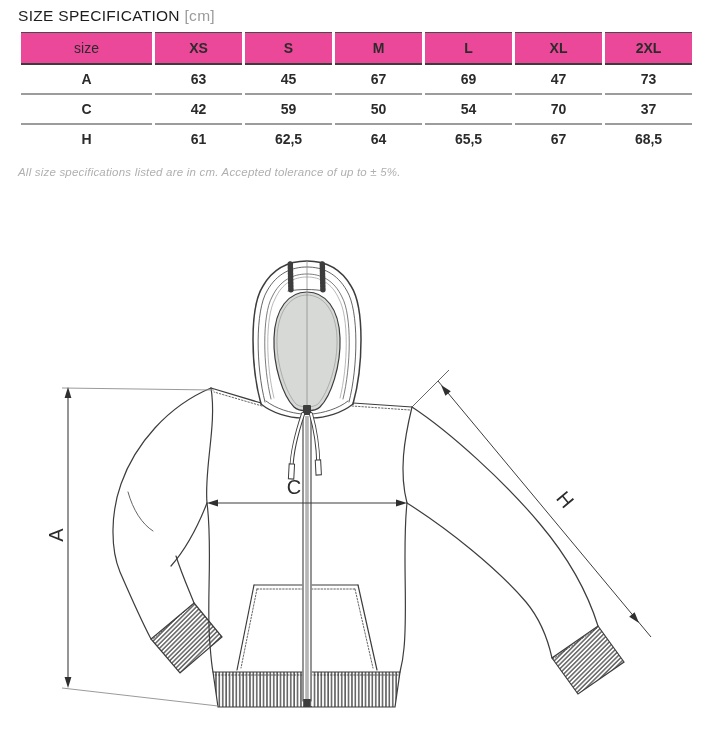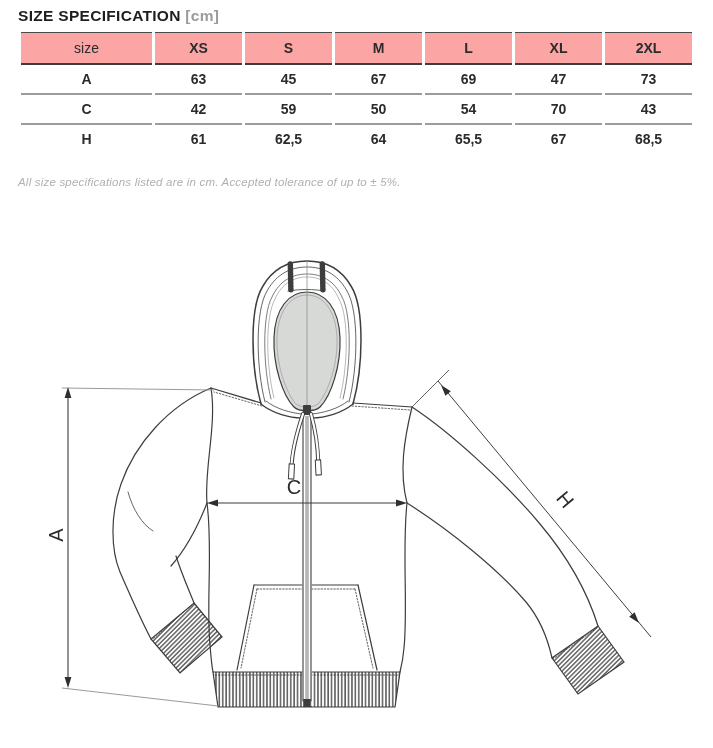--- a/index.html
+++ b/index.html
@@ -1,31 +1,31 @@
 <!DOCTYPE html>
 <html><head>
 <meta charset="utf-8">
 <style>
   html,body{margin:0;padding:0;background:#ffffff;}
   body{width:713px;height:748px;position:relative;overflow:hidden;
        font-family:"Liberation Sans",sans-serif;color:#222;}
-  .header{position:absolute;left:18px;top:7px;font-size:15.5px;font-weight:bold;
+  .header{position:absolute;left:18px;top:7px;font-size:15.5px;font-weight:normal;
           letter-spacing:.3px;color:#1d1d1d;}
   .header .unit{color:#9b9b9b;}
   table.sizes{position:absolute;left:18px;top:32px;width:677px;
           border-collapse:separate;border-spacing:3px 0;table-layout:fixed;
           font-size:14px;color:#2b2b2b;}
   table.sizes td{text-align:center;padding:7px 0;font-weight:bold;}
-  table.sizes thead td{background:#fca5a5;border-top:1.5px solid #4a4a4a;
+  table.sizes thead td{background:#ec4899;border-top:1.5px solid #4a4a4a;
           border-bottom:2.5px solid #3c3c3c;font-weight:bold;margin-top:25px;}
   table.sizes thead td.size-label{font-weight:normal;}
   table.sizes tbody td{border-bottom:2px solid #9c9c9c;padding:6px 0;}
   table.sizes tbody tr:last-child td{border-bottom:none;}
   table.sizes tbody td.row-label{font-weight:bold;}
-  .footnote{position:absolute;left:18px;top:176px;font-style:italic;
+  .footnote{position:absolute;left:18px;top:166px;font-style:italic;
           color:#b0b0b0;font-size:11.5px;letter-spacing:.2px;}
   svg.sketch{position:absolute;left:0;top:205px;}
   svg.sketch text{font-family:"Liberation Sans",sans-serif;font-size:20px;fill:#2b2b2b;}
 </style>
 </head>
 <body>
 
 <div class="header">
   <span>SIZE SPECIFICATION</span>
   <span class="unit">[cm]</span>
@@ -62,21 +62,21 @@
       <td>47</td>
       <td>73</td>
     </tr>
     <tr>
       <td class="row-label">C</td>
       <td>42</td>
       <td>59</td>
       <td>50</td>
       <td>54</td>
       <td>70</td>
-      <td>43</td>
+      <td>37</td>
     </tr>
     <tr>
       <td class="row-label">H</td>
       <td>61</td>
       <td>62,5</td>
       <td>64</td>
       <td>65,5</td>
       <td>67</td>
       <td>68,5</td>
     </tr>

